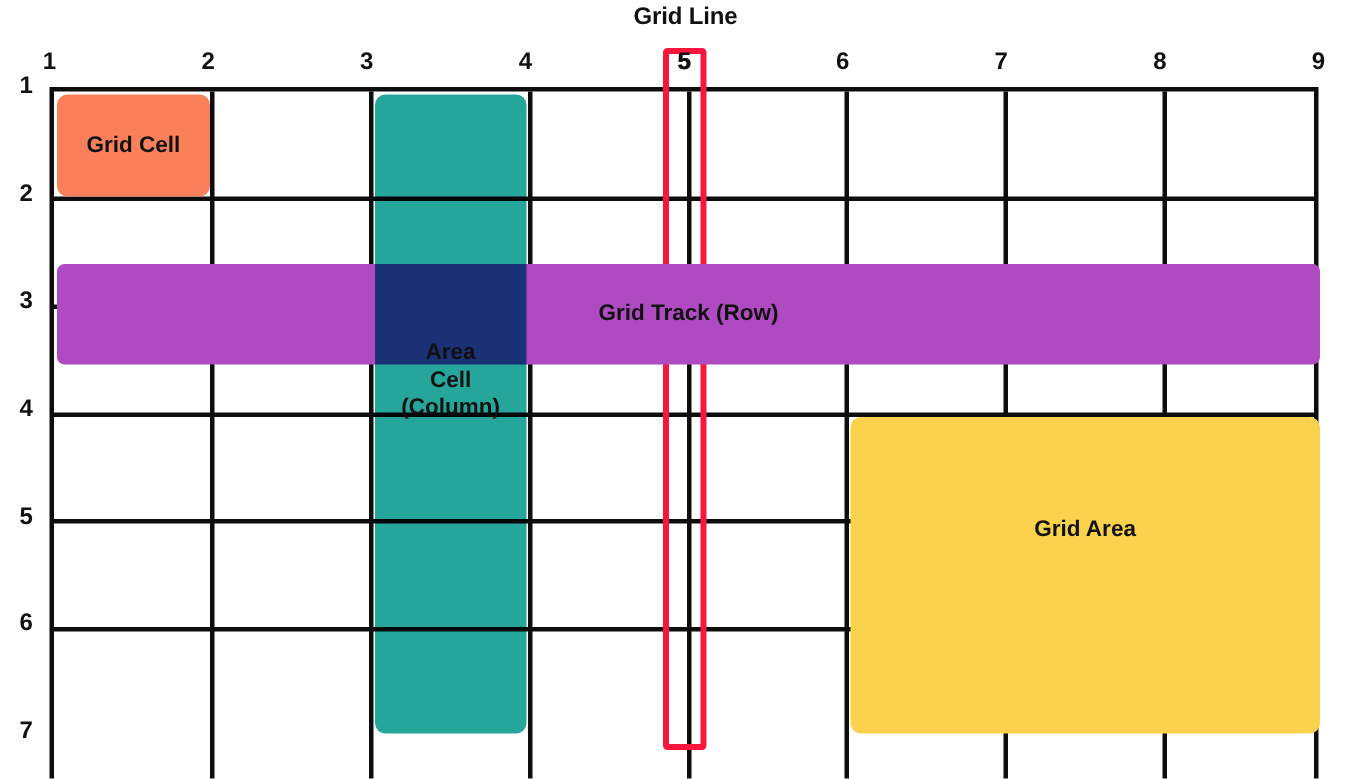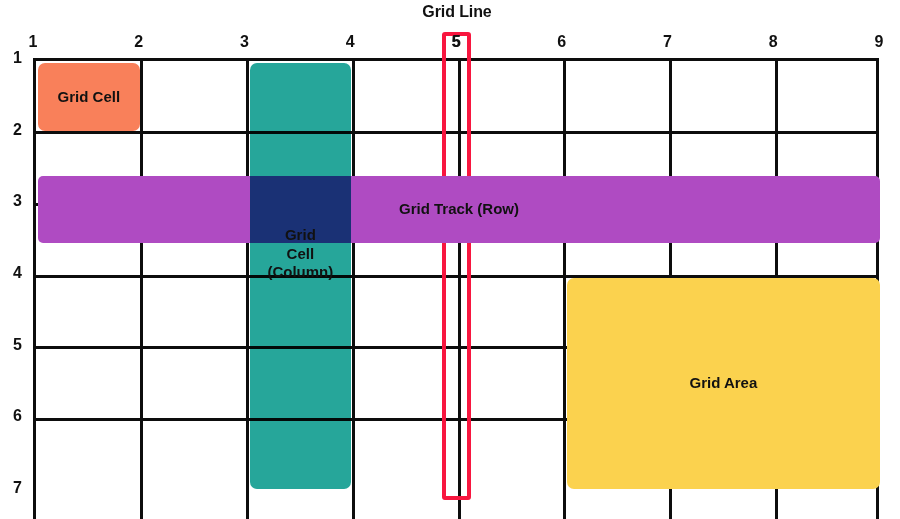--- a/index.html
+++ b/index.html
@@ -179,26 +179,26 @@
         <div class="hline" style="top: 356.833px;"></div>
       </div>
     <div id="regions-layer">
         <div class="region" id="region-cell" style="left: 2px; top: 2px; width: 101.75px; height: 67.6667px; background: rgb(249, 128, 90); z-index: 4;">
           <span>Grid Cell</span>
         </div>
         <div class="region" id="region-track-row" style="left: 2px; top: 73.6667px; width: 842px; height: 67.6667px; background: rgb(175, 75, 194); z-index: 2; margin-top: 41px;">
           <span>Grid Track (Row)</span>
         </div>
         <div class="track-col-label" style="left: 213.5px; width: 101.75px; top: 165.333px; z-index: 6;">
-          <div>Grid</div>
+          <div>Area</div>
           <div>Cell</div>
           <div>(Column)</div>
         </div>
         <div class="region" id="region-track-column" style="left: 213.5px; top: 2px; width: 101.75px; height: 426px; background: rgb(38, 166, 154); z-index: 3; mix-blend-mode: multiply;"></div>
-        <div class="region" id="region-area" style="left: 530.75px; top: 217px; width: 313.25px; height: 211px; background: rgb(251, 210, 78); z-index: 2; align-items: flex-start; padding-top: 96px;">
+        <div class="region" id="region-area" style="left: 530.75px; top: 217px; width: 313.25px; height: 211px; background: rgb(251, 210, 78); z-index: 2; align-items: flex-start; padding-top: 66px;">
           <span>Grid Area</span>
         </div>
       </div>
   </div>
 
   <div id="gridline-highlight" style="left: 442px; top: 32px; width: 29px; height: 468px; border-color: rgb(248, 22, 63);"></div>
   <div id="gridline-highlight-number" style="left: 442px; top: 33px; width: 29px;">5</div>
 
 </div>
 

